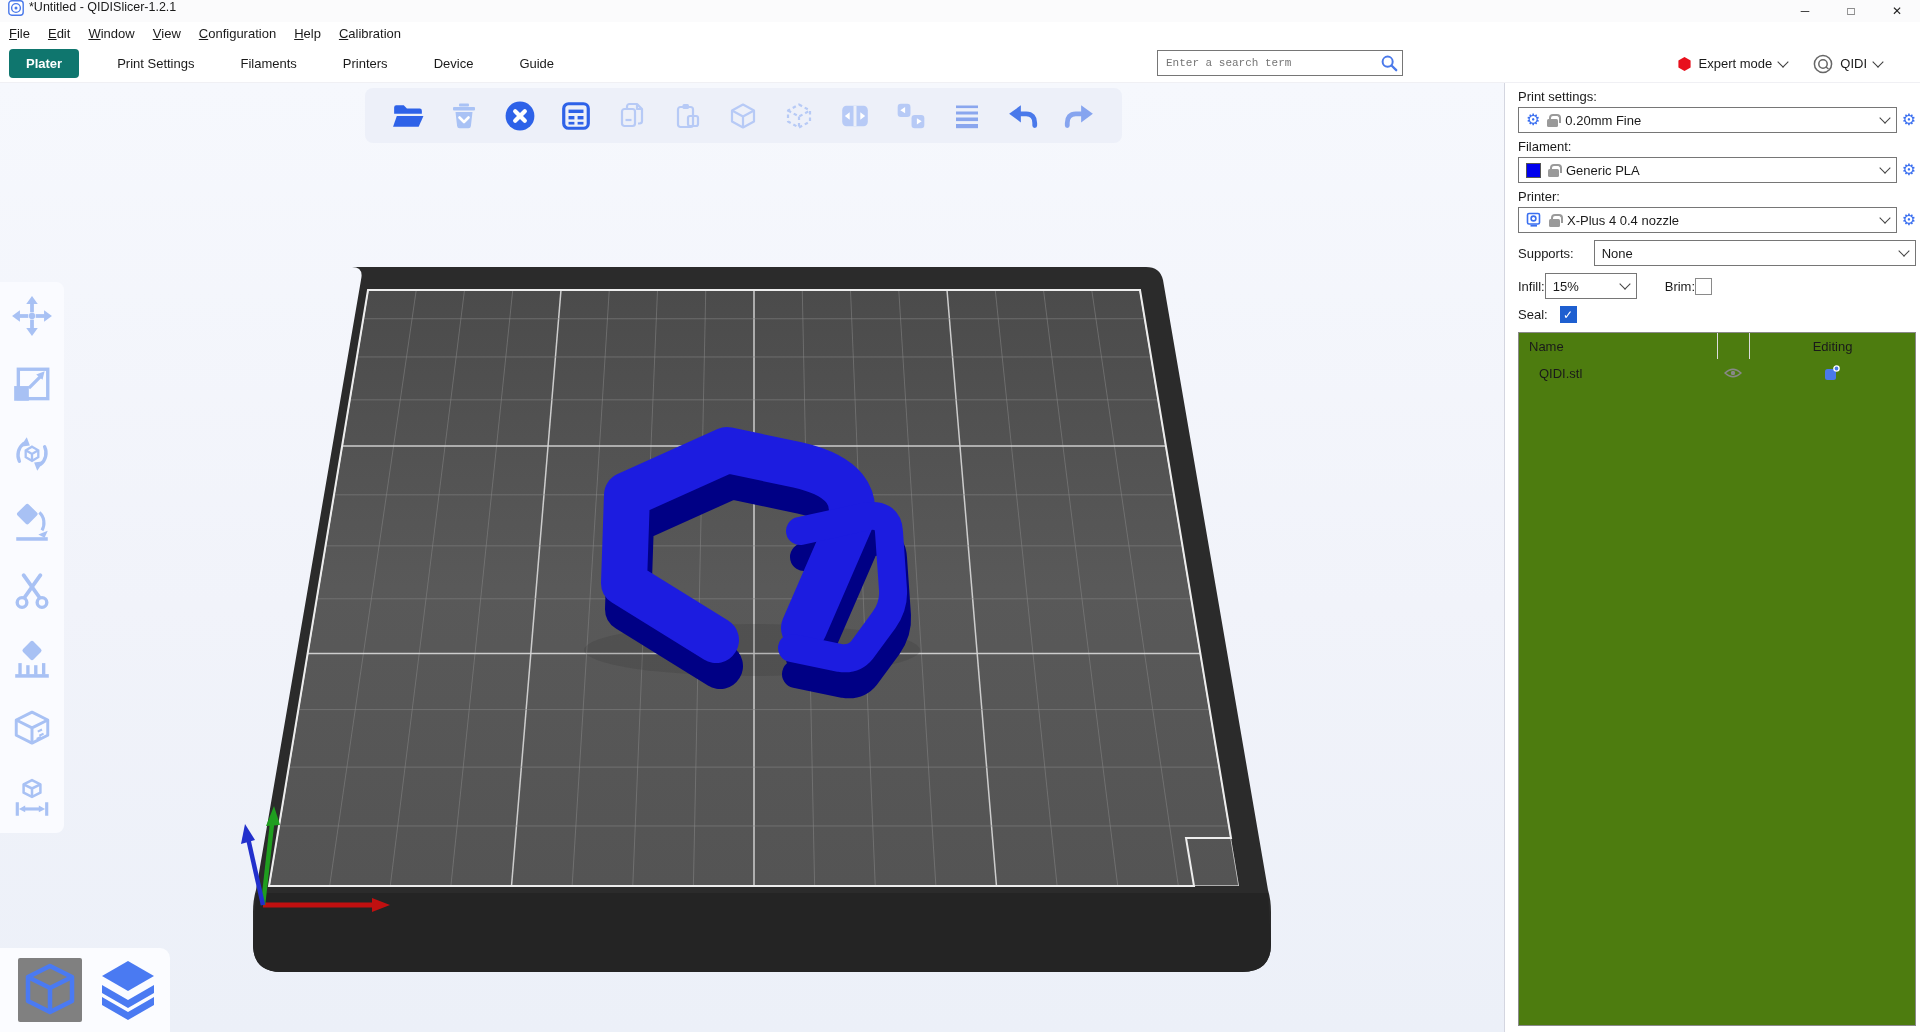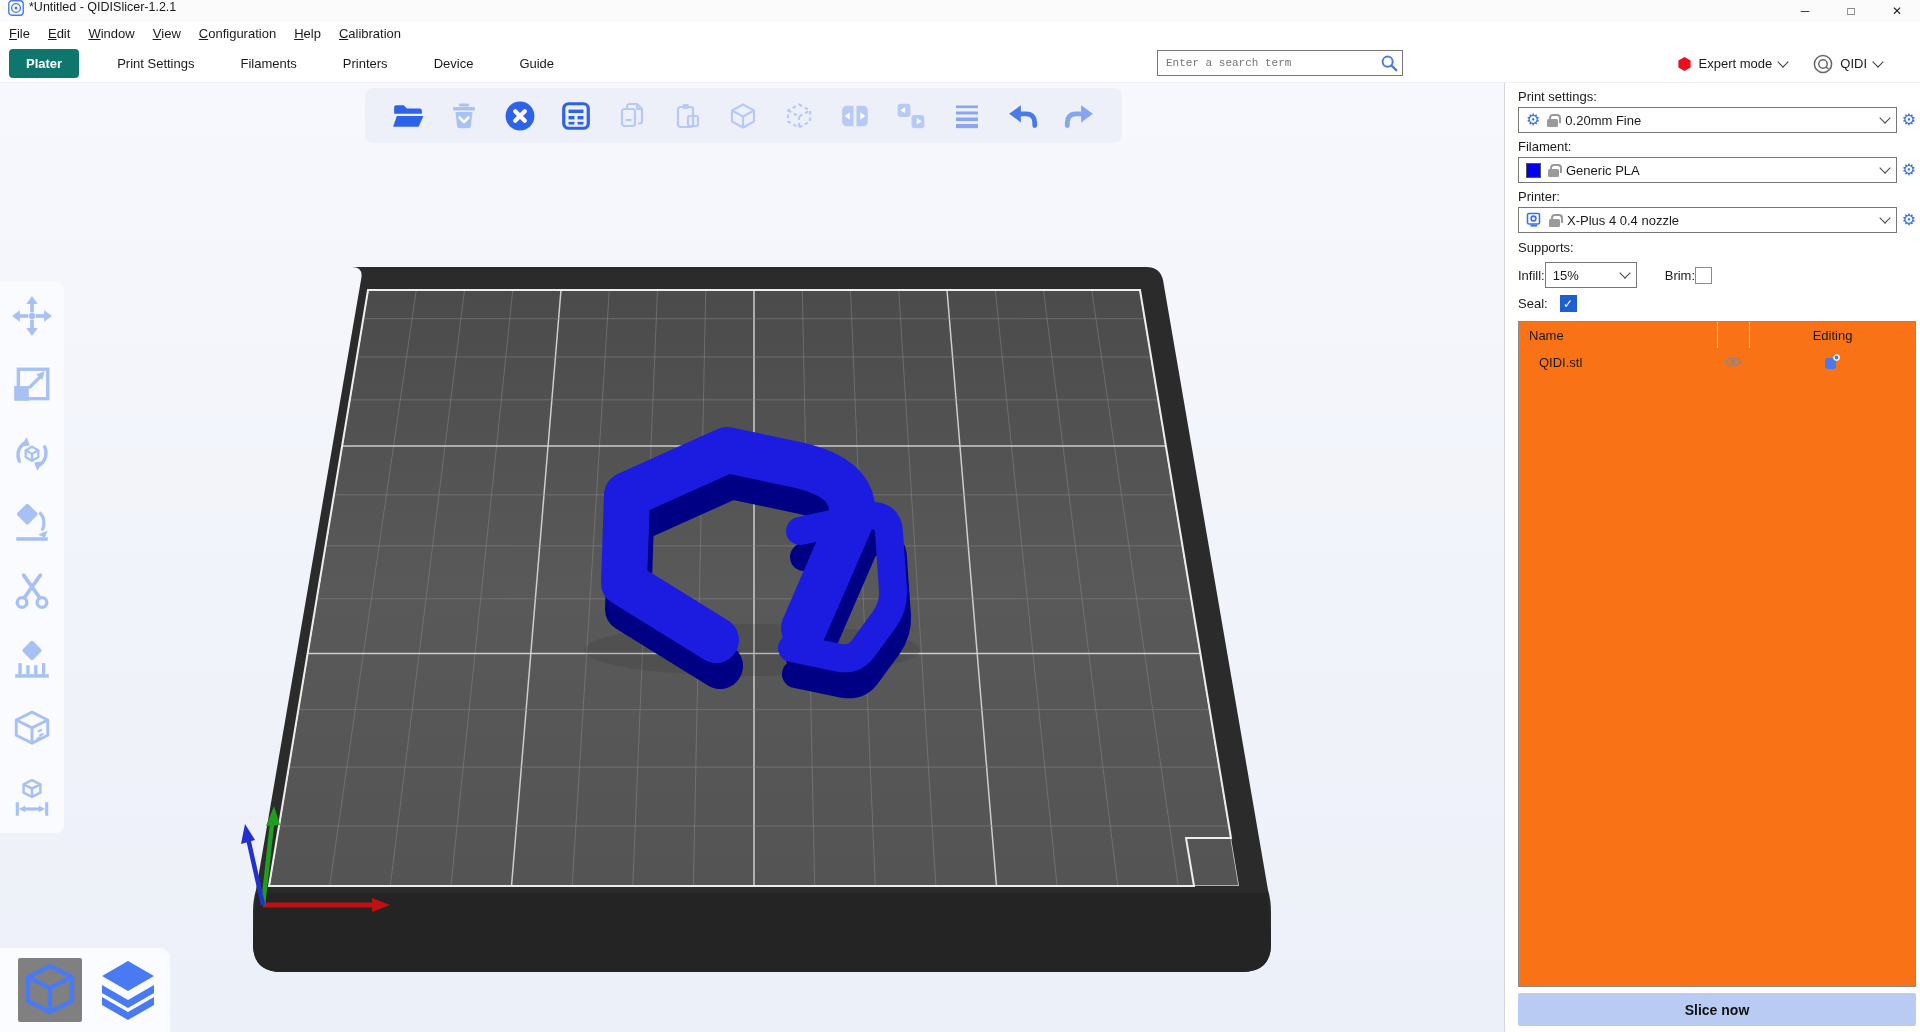--- a/index.html
+++ b/index.html
@@ -43,21 +43,21 @@
   .combo{flex:1;border:1px solid #767676;height:26px;background:#fff;display:flex;align-items:center;gap:7px;padding:0 7px;min-width:0}
   .combo .val{white-space:nowrap;overflow:hidden}
   .combo .chev{margin-left:auto;border-color:#444}
   .gear{color:#3a6ff0;font-size:16px;line-height:1;flex:0 0 auto}
   .lock{position:relative;width:11px;height:8px;background:#9a9a9a;border-radius:1.5px;margin-top:5px;flex:0 0 auto}
   .lock::before{content:"";position:absolute;top:-5px;left:1.5px;width:8px;height:7px;border:2px solid #9a9a9a;border-bottom:none;border-radius:4px 4px 0 0}
   .swatch{width:15px;height:15px;border:1px solid #555;flex:0 0 auto}
   .inline{display:flex;align-items:center;margin-top:7px}
   .cb{width:17px;height:17px;border:1px solid #8a8a8a;background:#fff;display:flex;align-items:center;justify-content:center;font-size:12px}
   .cb.checked{background:#1e5fd0;border-color:#1e5fd0;color:#fff}
-  .objlist{margin-top:9px;flex:1;border:1px solid #8a8a8a;background:#f97316;display:flex;flex-direction:column}
+  .objlist{margin-top:9px;flex:1;border:1px solid #8a8a8a;background:#4d7c0f;display:flex;flex-direction:column}
   .lhead,.lrow{display:grid;grid-template-columns:198px 32px 1fr;align-items:center;height:26px}
   .lhead .hc{height:100%;display:flex;align-items:center}
   .lhead .hc:nth-child(2),.lhead .hc:nth-child(3){border-left:1px solid #dcdcdc}
   .lhead .hc:first-child{padding-left:10px}
   .lhead .hc:last-child{justify-content:center}
   .lrow{height:28px}
   .lrow .name{padding-left:20px}
   .lrow .eye,.lrow .edit{display:flex;justify-content:center}
   .slicebtn{margin-top:6px;height:33px;background:#b9cbf3;border:none;font-family:"Liberation Sans",sans-serif;font-size:14px;font-weight:700;color:#111;border-radius:2px}
 </style>
@@ -445,20 +445,24 @@
           </svg>
         <span class="lock"></span>
         <span class="val">X-Plus 4 0.4 nozzle</span>
         <span class="chev"></span>
       </div>
       <span class="gear">⚙</span>
     </div>
 
     <div class="inline" style="gap:20px">
       <span>Supports:</span>
+      <div class="combo" style="height:26px">
+        <span class="val">None</span>
+        <span class="chev"></span>
+      </div>
     </div>
 
     <div class="inline" style="gap:0">
       <span>Infill:</span>
       <div class="combo" style="flex:0 0 92px">
         <span class="val">15%</span>
         <span class="chev"></span>
       </div>
       <span style="margin-left:28px">Brim:</span>
       <div class="cb"></div>
@@ -485,15 +489,14 @@
         </div>
         <div class="edit">
           <svg width="16" height="16" viewBox="0 0 16 16">
               <rect x="1" y="4" width="11" height="11" rx="2.5" fill="#4a79ea"></rect>
               <circle cx="12.5" cy="3.5" r="2.6" fill="#4a79ea" stroke="#fff" stroke-width="1.4"></circle>
             </svg>
         </div>
       </div>
     </div>
 
-    <button class="slicebtn">Slice now</button>
   </aside>
 </div>
 
 </body></html>

